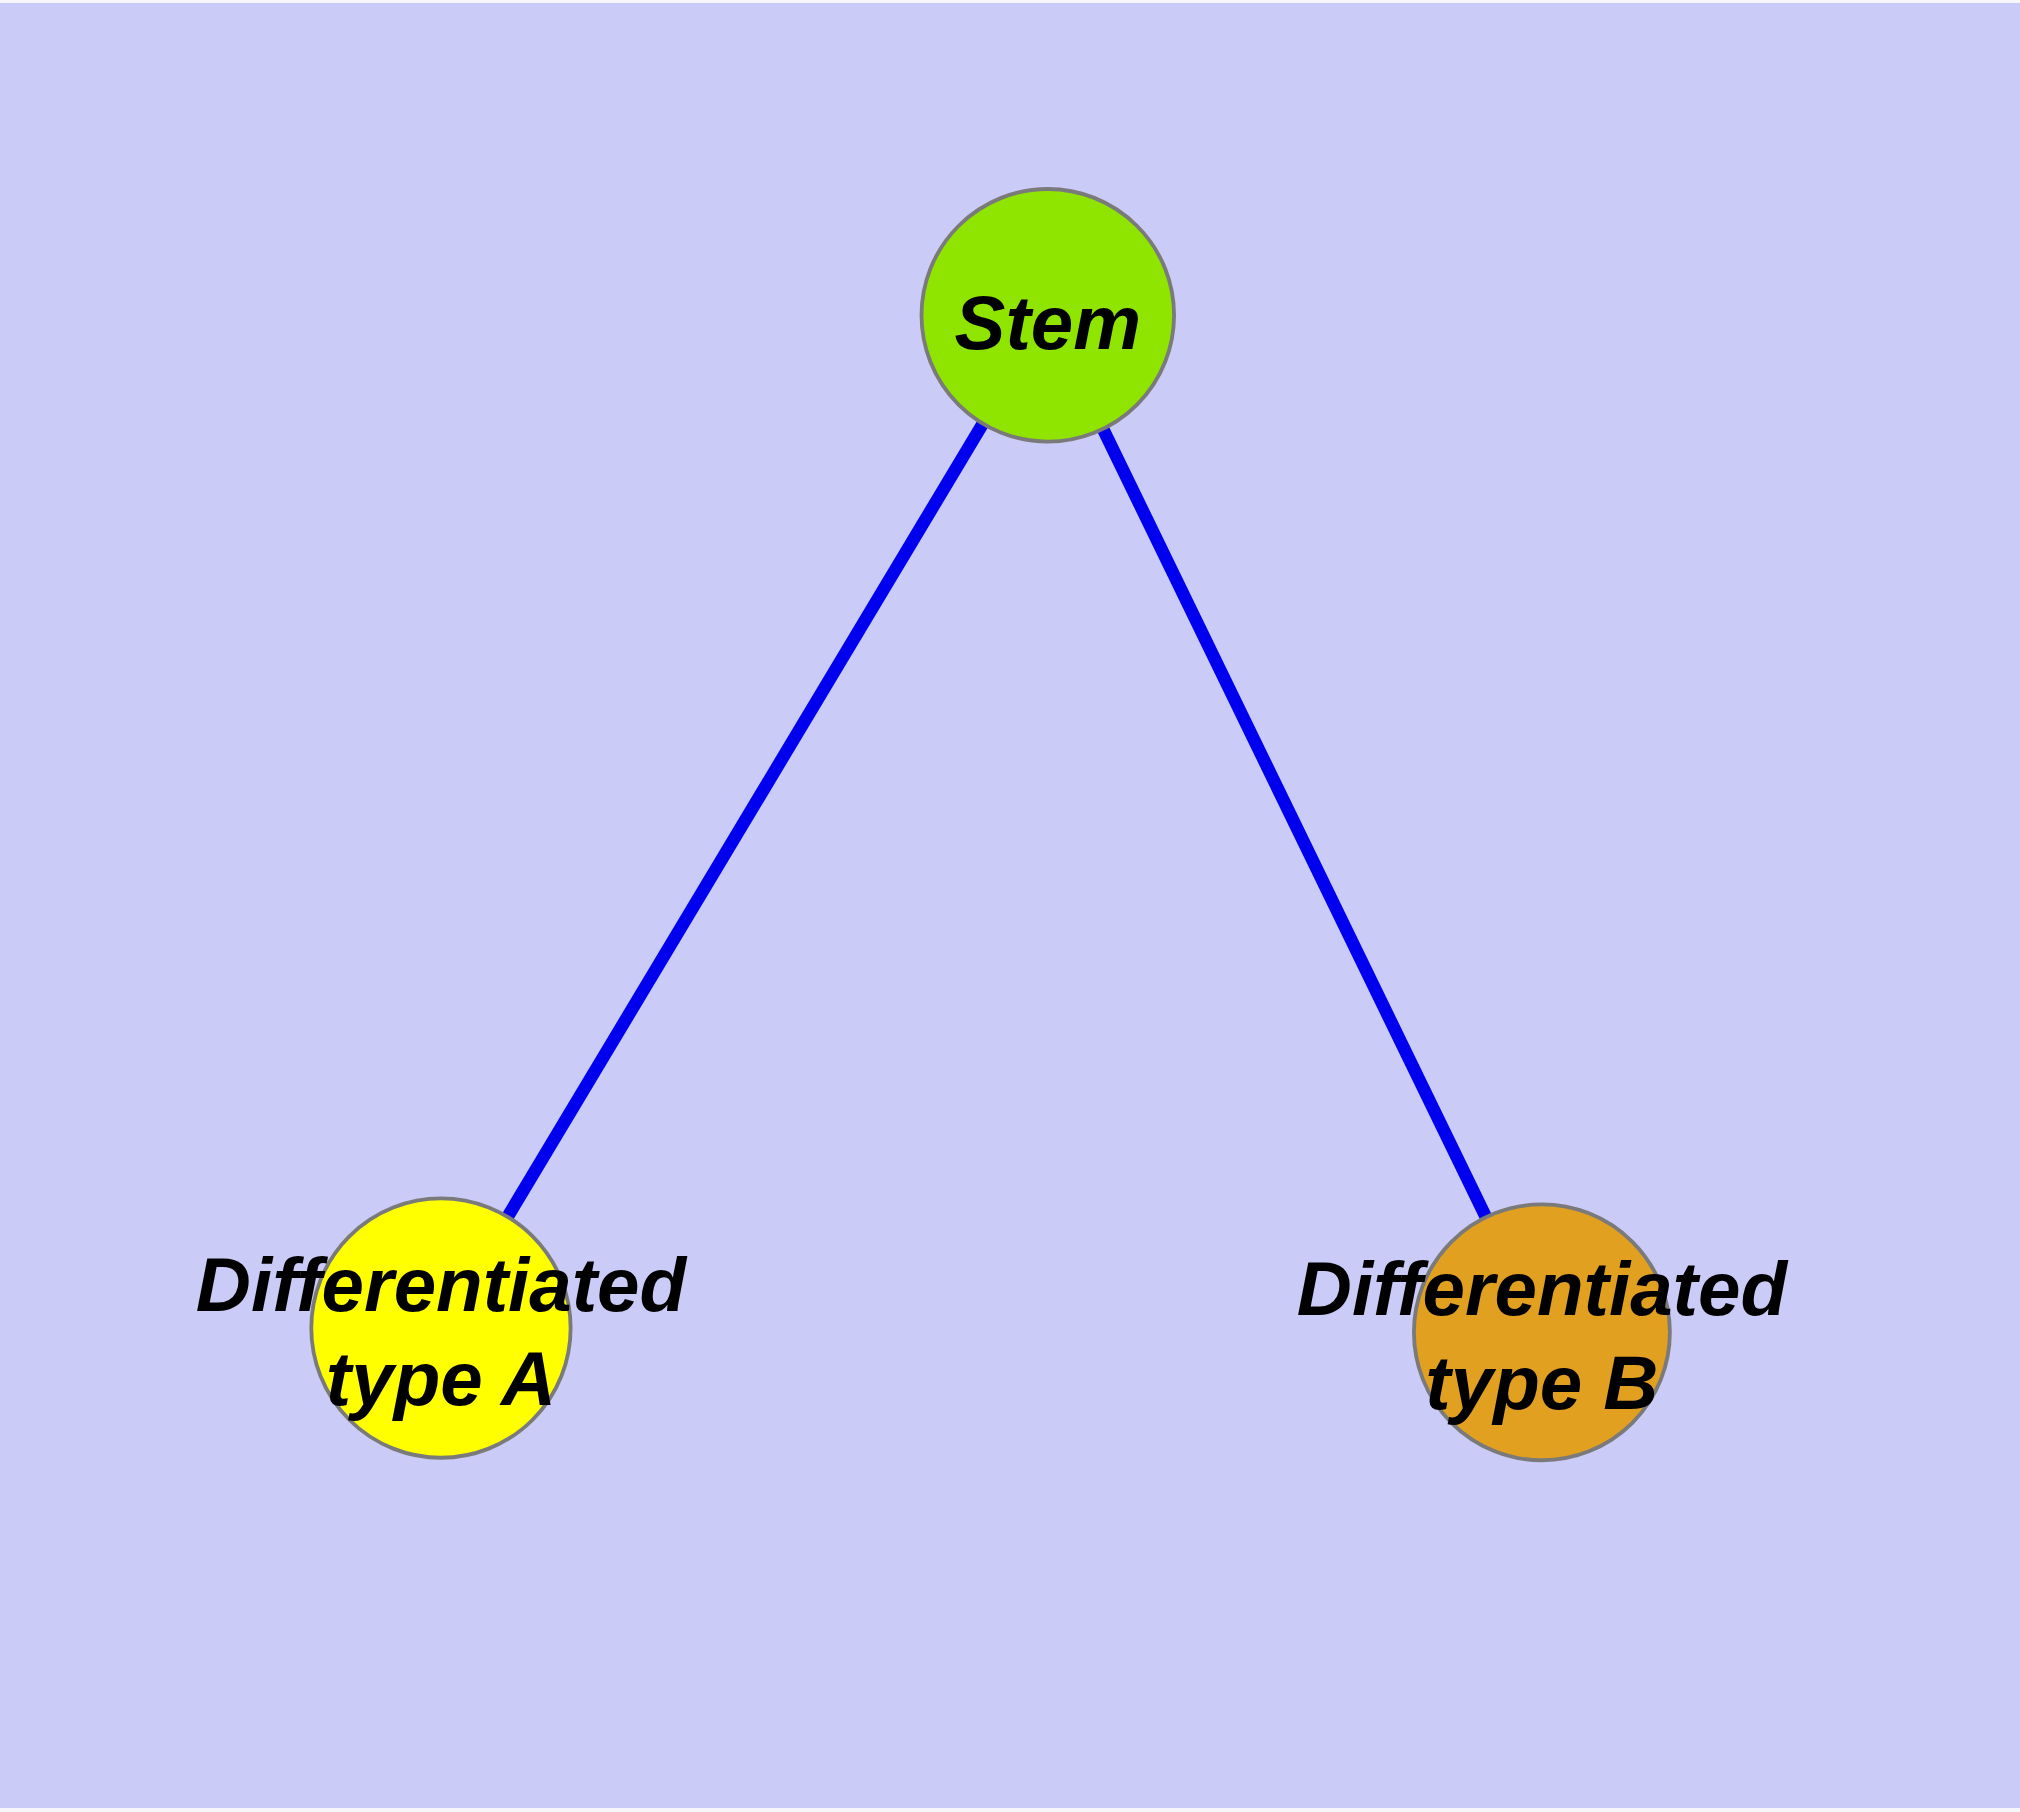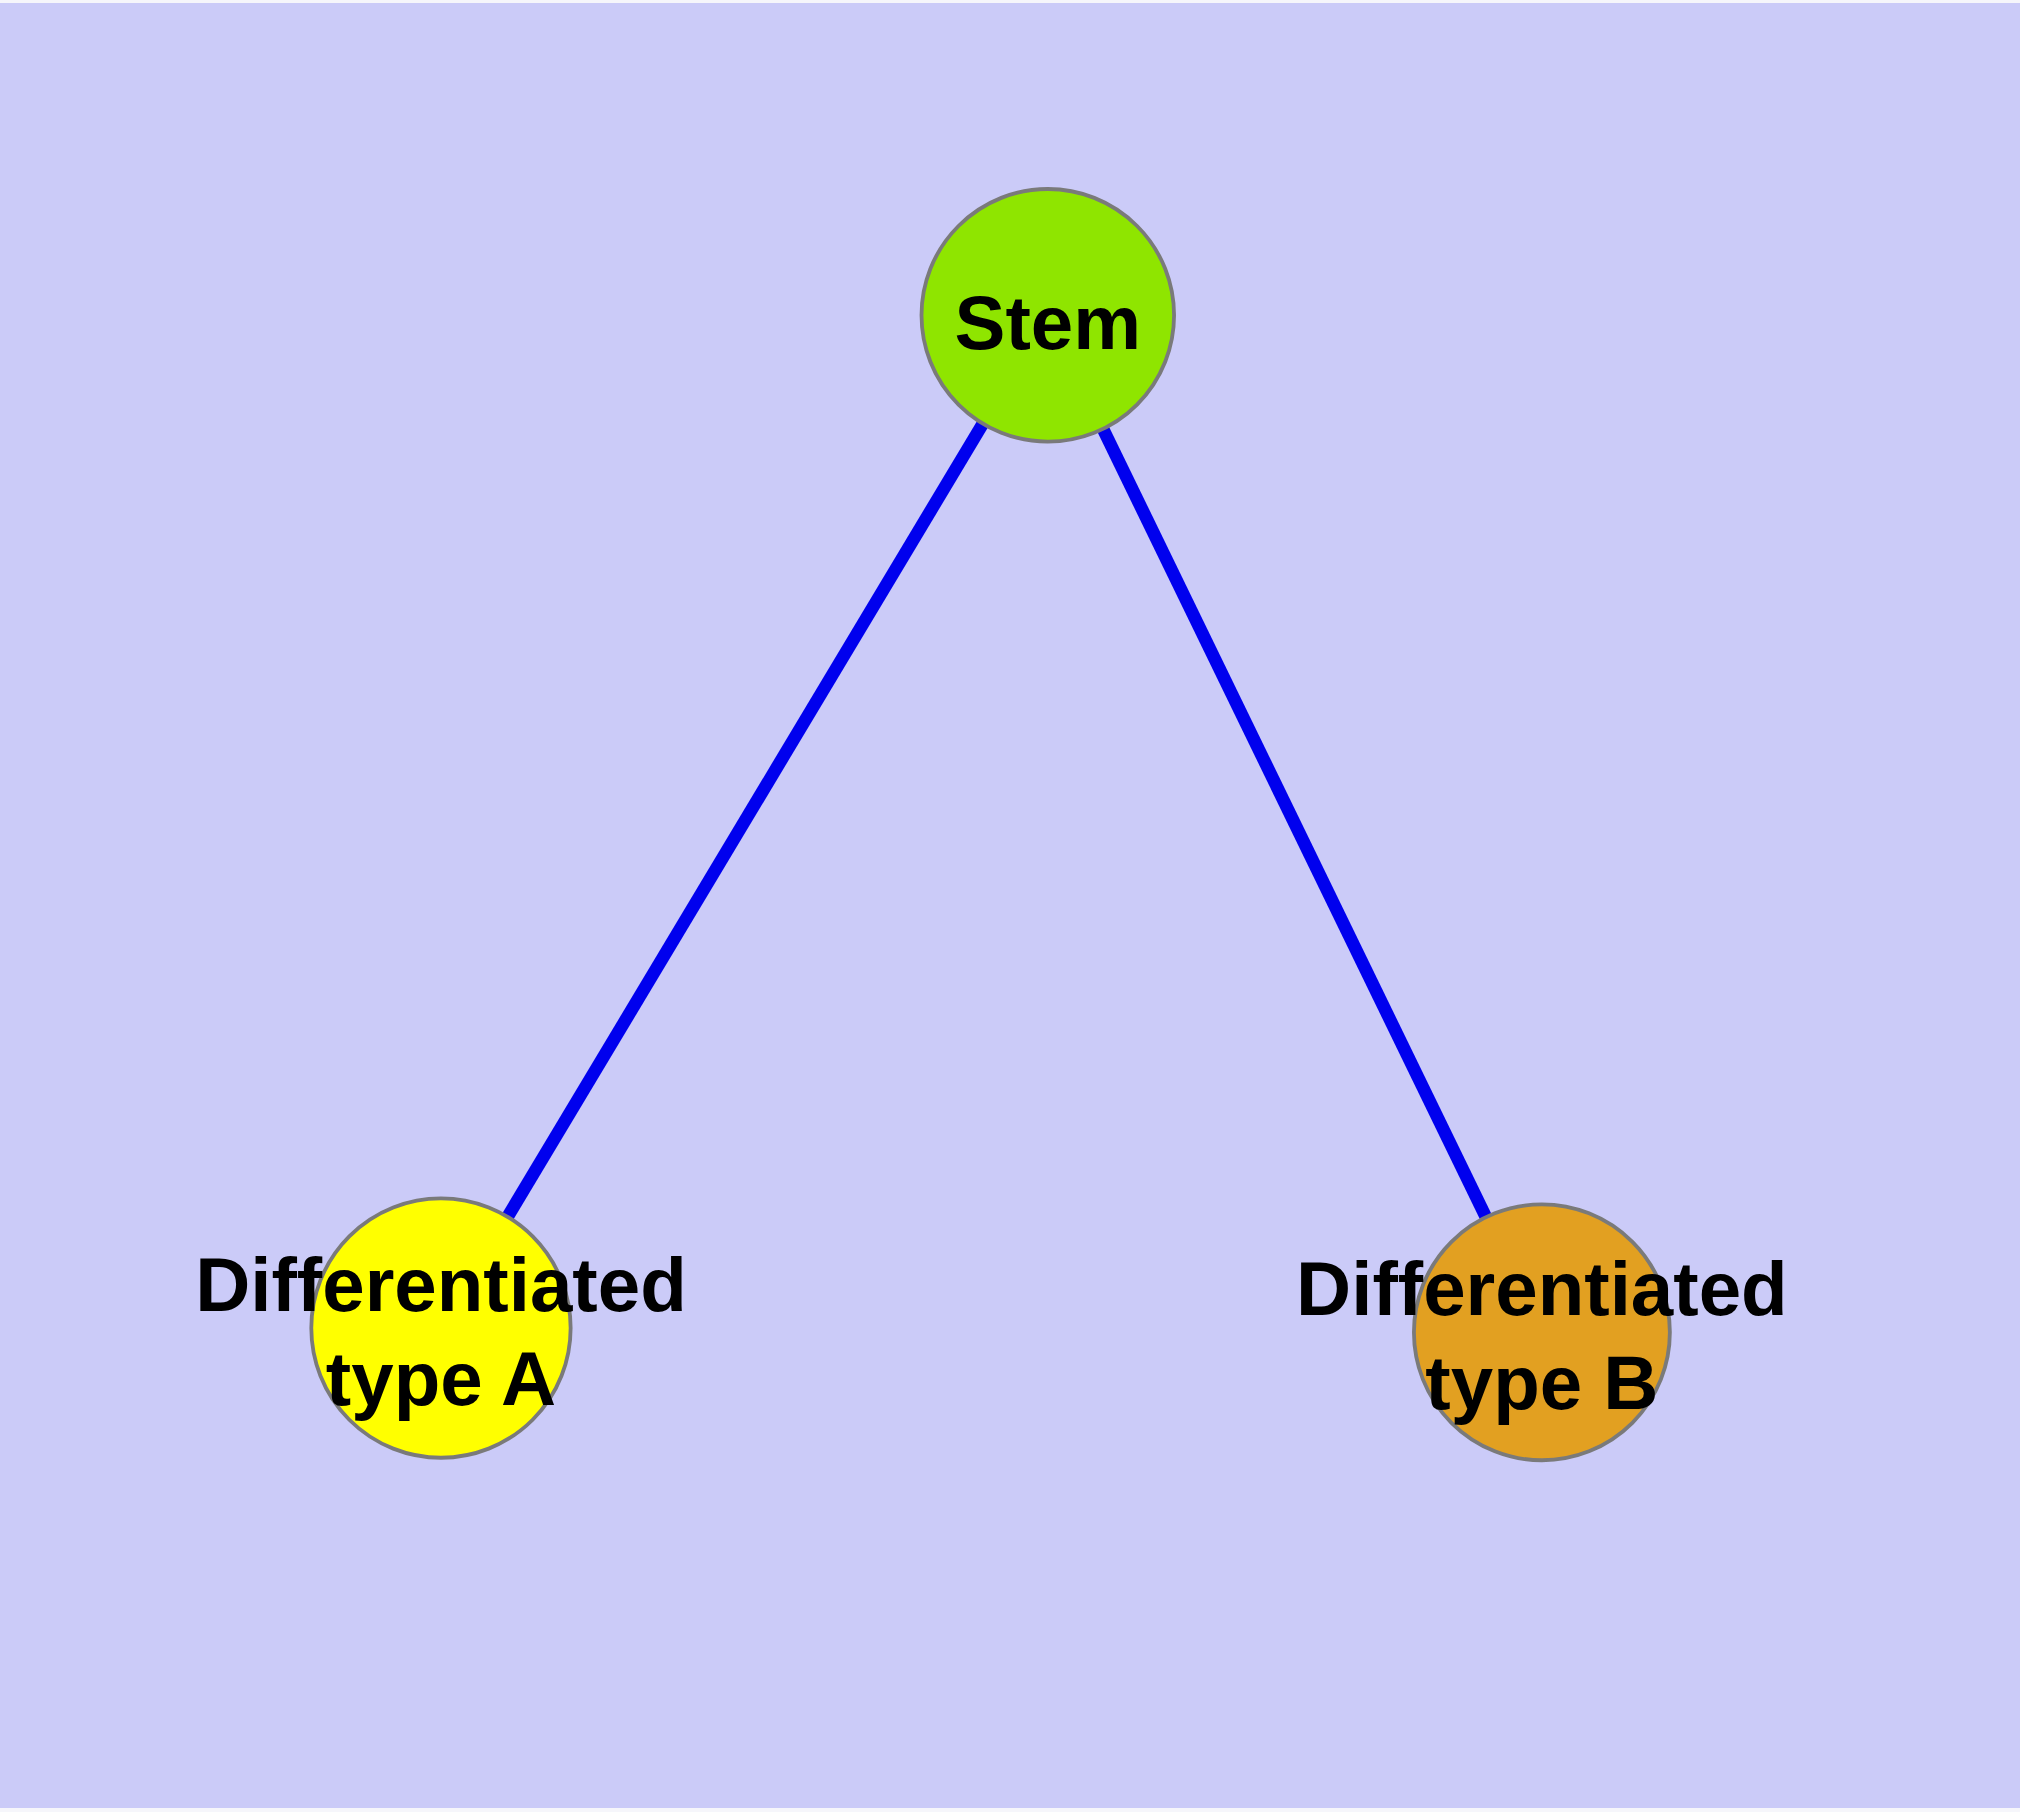--- a/index.html
+++ b/index.html
@@ -30,21 +30,21 @@
     height: 1812px;
   }
   .node-label {
     font-family: "Liberation Sans", sans-serif;
     font-weight: bold;
   }
 </style>
 </head>
 <body>
 
-<div class="page" style="background: rgb(246, 246, 251);">
+<div class="page" style="background: rgb(246, 246, 251); font-style: italic;">
   <div class="panel" style="background: rgb(203, 203, 248);"></div>
   <svg class="graph-svg" viewBox="0 0 2384 2138" width="2021" height="1812" xmlns="http://www.w3.org/2000/svg">
     <g id="edges-layer">
         <line x1="1236" y1="372" x2="520" y2="1567" stroke="#0000ee" stroke-width="15"></line>
         <line x1="1236" y1="372" x2="1819" y2="1572" stroke="#0000ee" stroke-width="15"></line>
       </g>
     <g id="nodes-layer">
         <circle cx="1236" cy="372" r="149" fill="#8fe500" stroke="#7a7a7a" stroke-width="4.5"></circle>
         <circle cx="520" cy="1567" r="153" fill="#ffff00" stroke="#7a7a7a" stroke-width="4.5"></circle>
         <circle cx="1819" cy="1572" r="151" fill="#e2a021" stroke="#7a7a7a" stroke-width="4.5"></circle>

